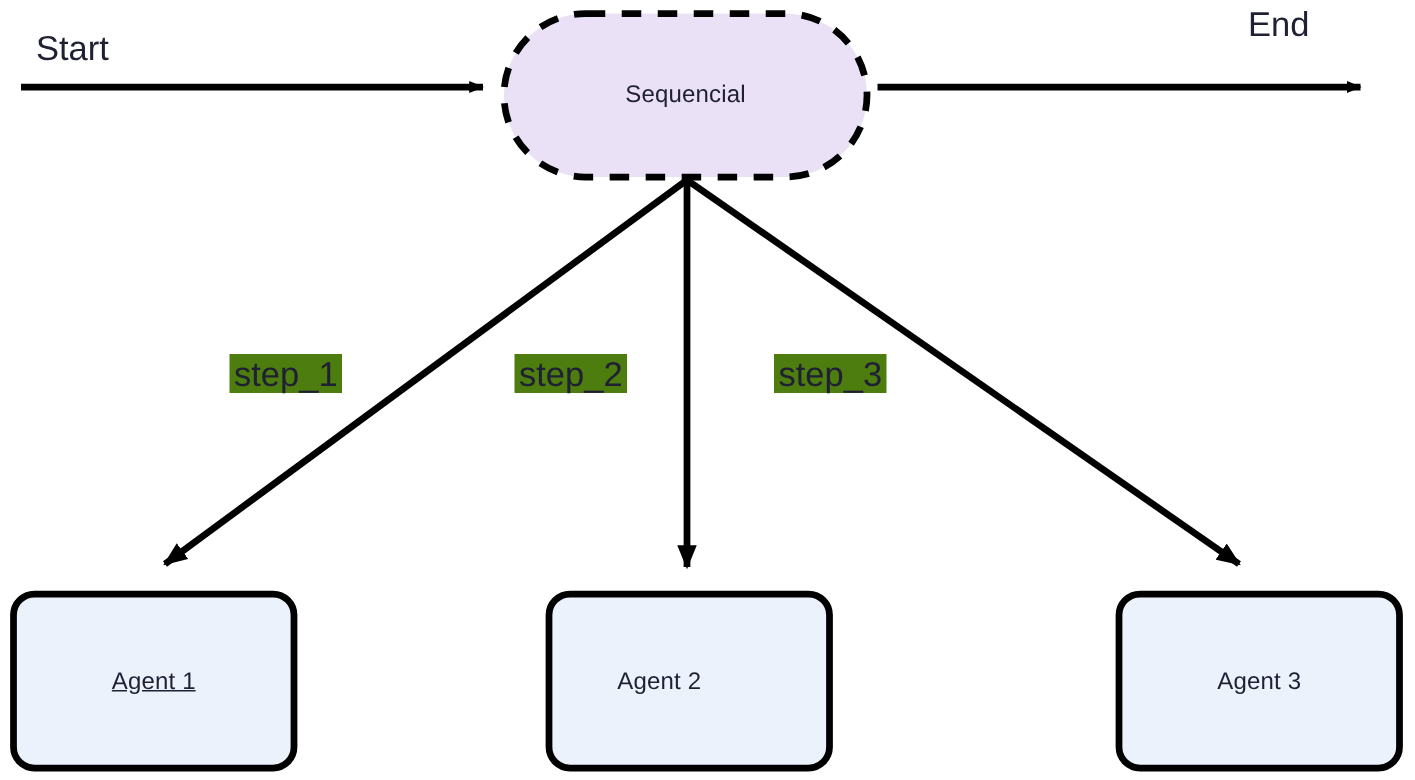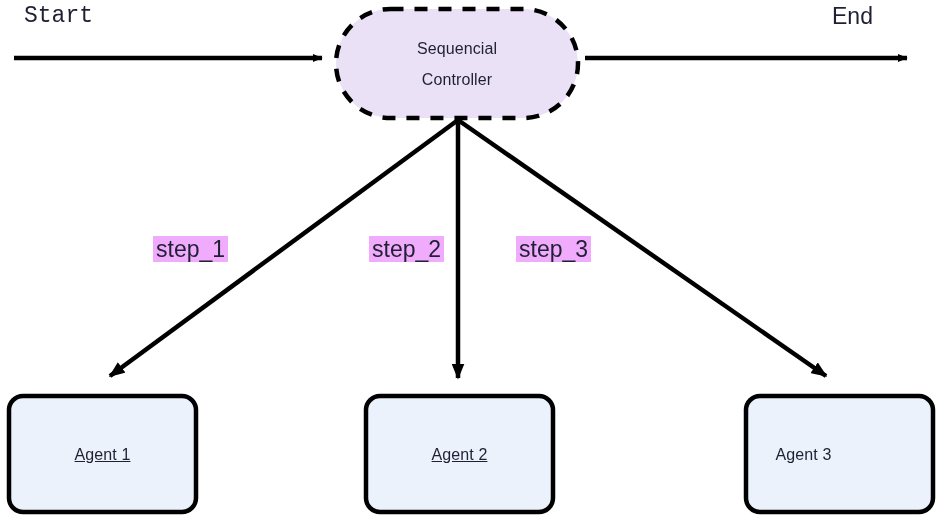--- a/index.html
+++ b/index.html
@@ -40,21 +40,21 @@
     letter-spacing: 0.1px;
     pointer-events: none;
   }
   .edge-label {
     position: absolute;
     color: #1f2033;
     font-family: "Liberation Sans", sans-serif;
     font-size: 23px;
     line-height: 26px;
     white-space: nowrap;
-    background: #f0abfc;
+    background: #4d7c0f;
     padding: 0 3px;
   }
   .terminal-label {
     position: absolute;
     color: #1f2033;
     font-family: "Liberation Sans", sans-serif;
     font-size: 23px;
     line-height: 26px;
     white-space: nowrap;
   }
@@ -85,29 +85,28 @@
 
     <line x1="458" y1="120" x2="458" y2="378" stroke="#000000" stroke-width="4.5" marker-end="url(#arrowhead-branch)"></line>
 
     <line x1="458" y1="120" x2="826" y2="376" stroke="#000000" stroke-width="4.5" marker-end="url(#arrowhead-branch)"></line>
 
     <rect x="9" y="396" width="187" height="116" rx="14" ry="14" fill="#ecf2fc" stroke="#000000" stroke-width="4.5"></rect>
     <rect x="366" y="396" width="187" height="116" rx="14" ry="14" fill="#ecf2fc" stroke="#000000" stroke-width="4.5"></rect>
     <rect x="746" y="396" width="187" height="116" rx="14" ry="14" fill="#ecf2fc" stroke="#000000" stroke-width="4.5"></rect>
   </svg>
 
-  <div class="terminal-label" style="left:24px; top:3px;font-family:Liberation Mono, monospace;">Start</div>
+  <div class="terminal-label" style="left:24px; top:19px;">Start</div>
   <div class="terminal-label" style="left:832px; top:3px;text-align:center;">End</div>
 
   <div class="node-label" style="left:336px; top:9px; width:242px; height:109px;">
     <span class="node-line">Sequencial</span>
-    <span class="node-line">Controller</span>
   </div>
 
   <div class="edge-label" style="left:153px; top:236px;">step_1</div>
-  <div class="edge-label" style="left:369px; top:236px;">step_2</div>
+  <div class="edge-label" style="left:343px; top:236px;">step_2</div>
   <div class="edge-label" style="left:516px; top:236px;">step_3</div>
 
   <div class="node-label" style="left:9px; top:396px; width:187px; height:116px;text-decoration:underline;">Agent 1</div>
-  <div class="node-label" style="left:366px; top:396px; width:187px; height:116px;text-decoration:underline;">Agent 2</div>
-  <div class="node-label" style="left:710px; top:396px; width:187px; height:116px;">Agent 3</div>
+  <div class="node-label" style="left:346px; top:396px; width:187px; height:116px;">Agent 2</div>
+  <div class="node-label" style="left:746px; top:396px; width:187px; height:116px;">Agent 3</div>
 
 </div>
 
 </body></html>

